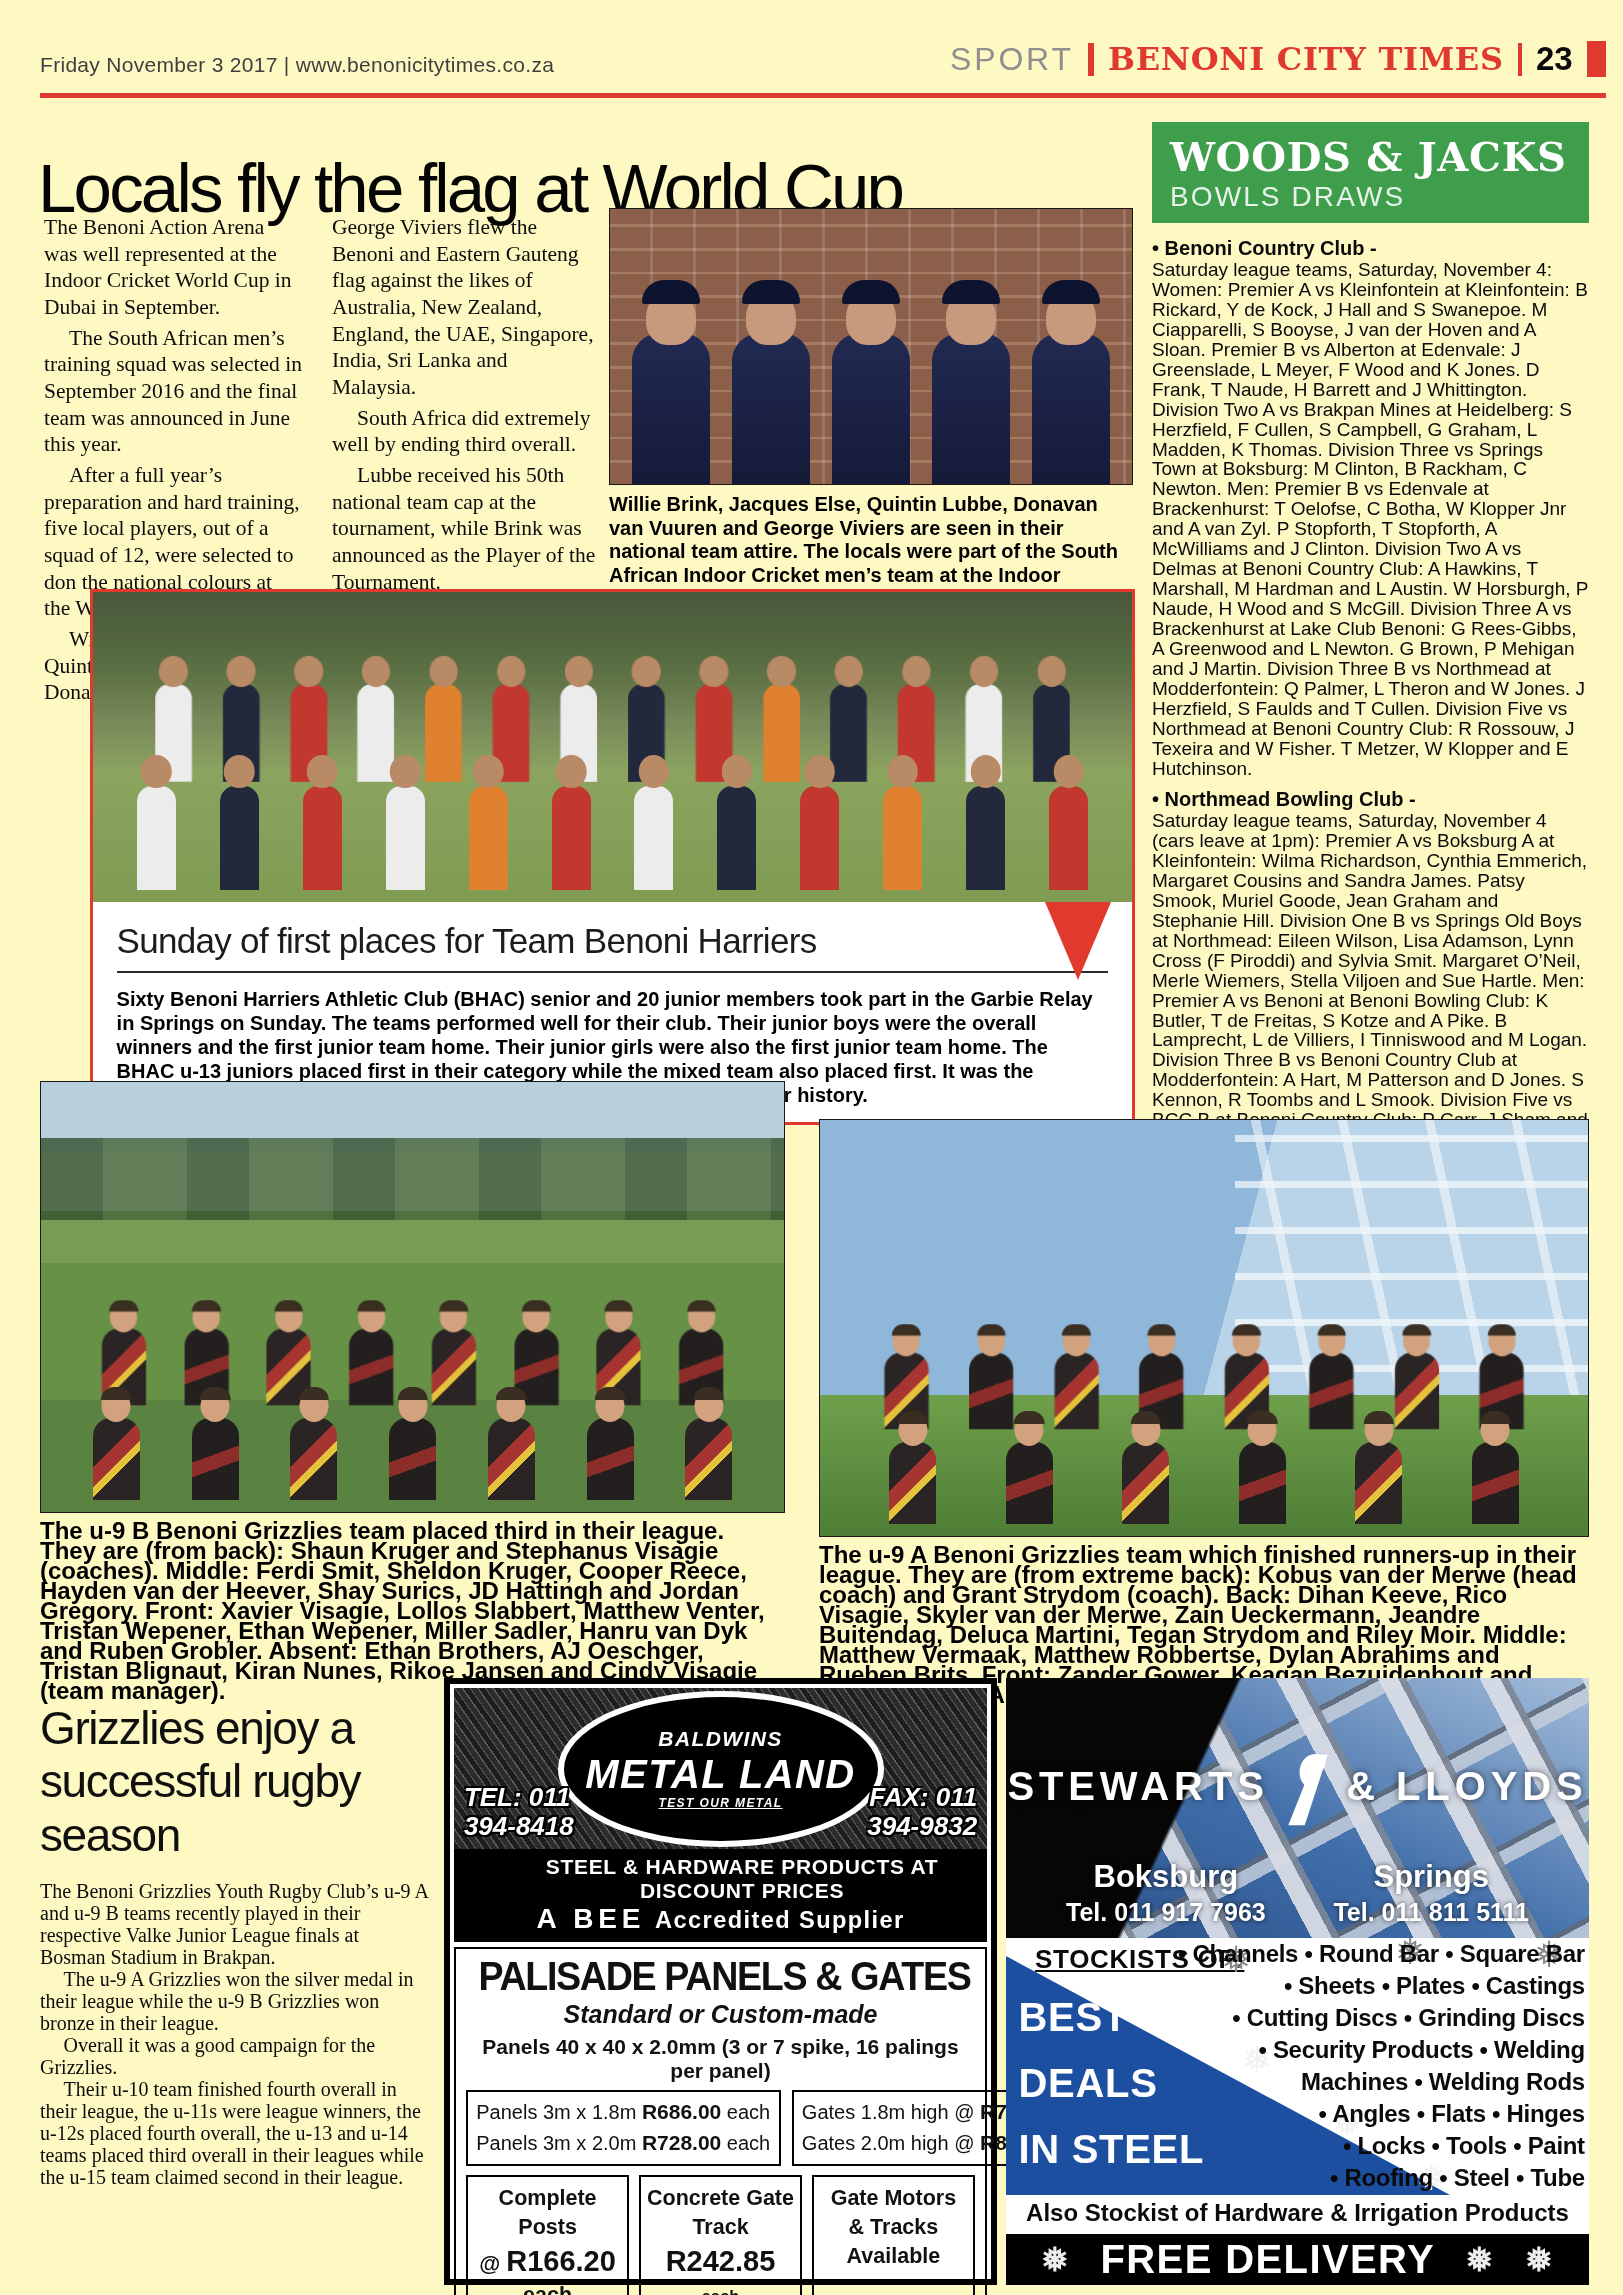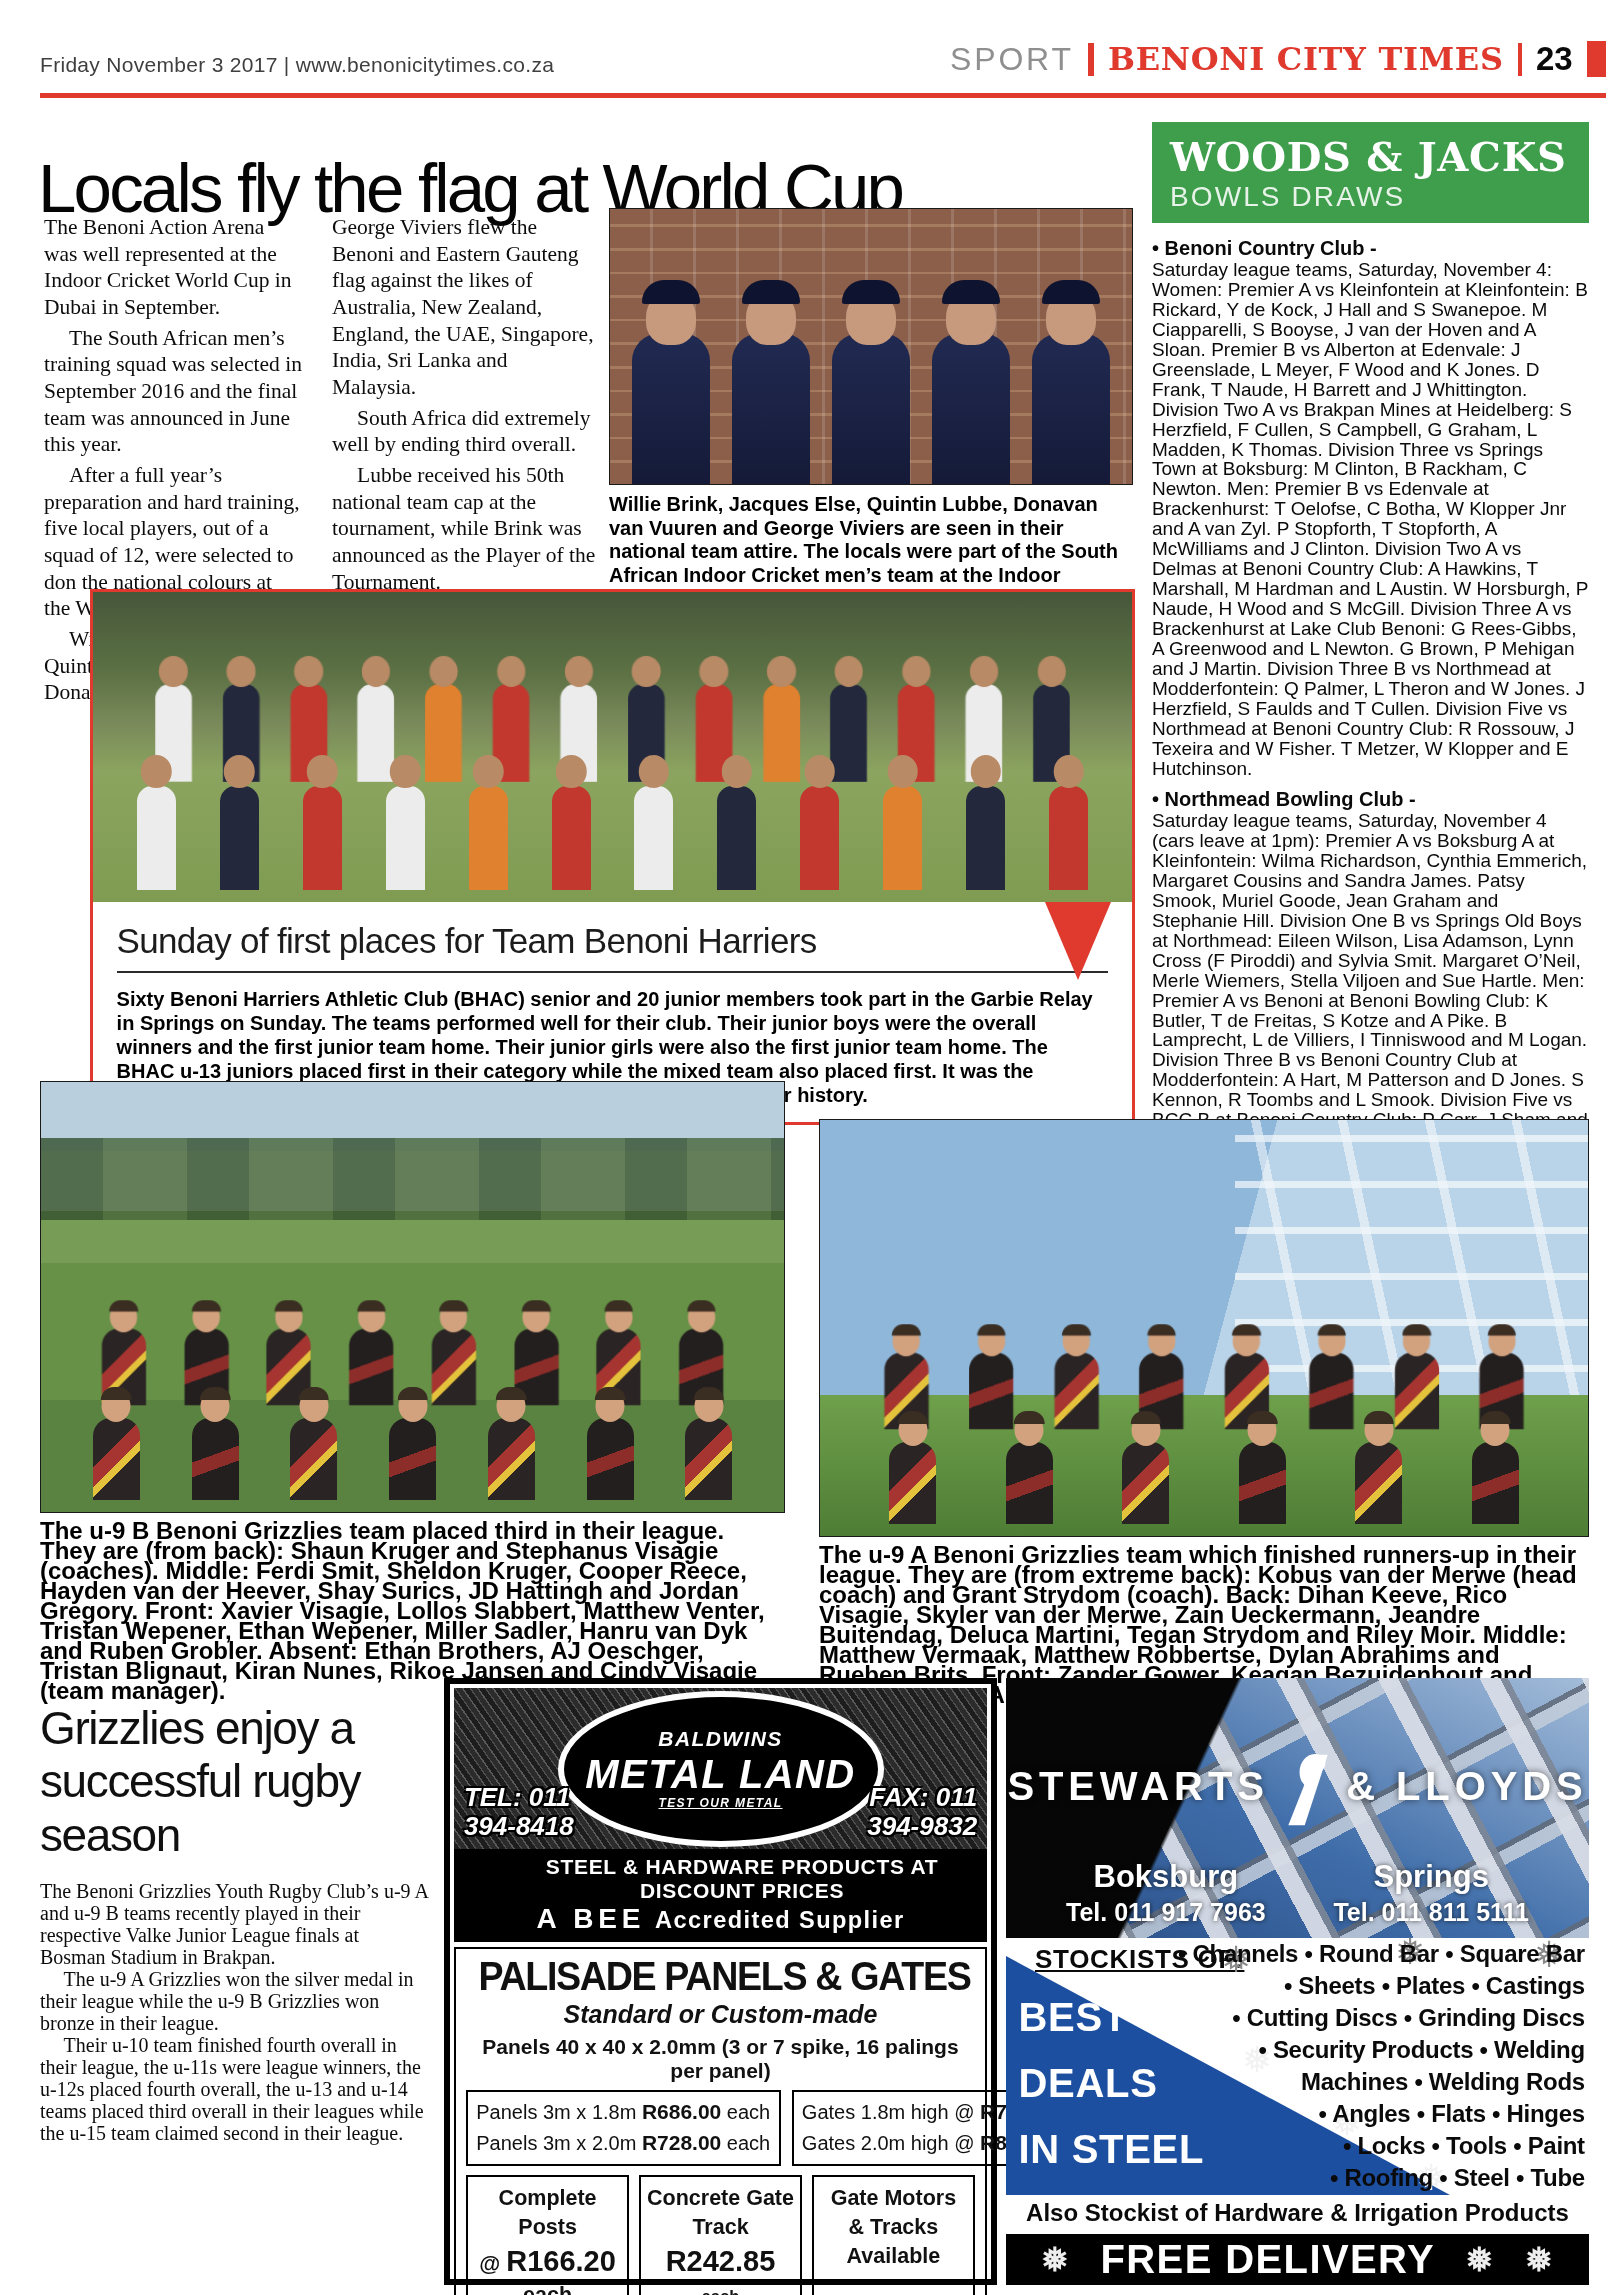--- a/index.html
+++ b/index.html
@@ -1,16 +1,16 @@
 <!DOCTYPE html>
 <html style="font-size:11px"><head>
 <meta charset="utf-8">
 <style>
   html,body{margin:0;padding:0;background:#e8e8e8;}
-  .page{position:relative;width:1624px;height:2295px;background:#ffffff;overflow:hidden;
+  .page{position:relative;width:1624px;height:2295px;background:#fef9c3;overflow:hidden;
         font-family:"Liberation Sans",sans-serif;color:#111;}
   
   .hdr-date{position:absolute;left:40px;top:53px;font-size:21px;color:#3f3f3f;letter-spacing:0.3px;}
   .hdr-right{position:absolute;right:18px;top:40px;display:flex;align-items:center;gap:14px;}
   .hdr-sport{font-size:32px;color:#8f8f8f;letter-spacing:2.8px;}
   .hdr-bar{width:6.2px;height:33px;background:var(--red);}
   .hdr-mast{font-family:"DejaVu Serif",serif;font-weight:bold;font-size:32px;color:var(--red);letter-spacing:0.7px;}
   .hdr-thin{width:4.2px;height:33px;background:var(--red);}
   .hdr-page{font-size:33px;font-weight:bold;color:#0a0a0a;}
   .hdr-block{width:19.4px;height:36px;background:var(--red);}
@@ -290,20 +290,21 @@
           <i></i>
         </div>
     </div>
     <figcaption class="caption">The u-9 A Benoni Grizzlies team which finished runners-up in their league. They are (from extreme back): Kobus van der Merwe (head coach) and Grant Strydom (coach). Back: Dihan Keeve, Rico Visagie, Skyler van der Merwe, Zain Ueckermann, Jeandre Buitendag, Deluca Martini, Tegan Strydom and Riley Moir. Middle: Matthew Vermaak, Matthew Robbertse, Dylan Abrahims and Rueben Brits. Front: Zander Gower, Keagan Bezuidenhout and O’Ryan Kleyn. Absent: Nadine van der Merwe (team manager).</figcaption>
   </figure>
 
   <article class="griz">
     <h2>Grizzlies enjoy a successful rugby season</h2>
     <p>The Benoni Grizzlies Youth Rugby Club’s u-9 A and u-9 B teams recently played in their respective Valke Junior League finals at Bosman Stadium in Brakpan.</p>
     <p class="ind">The u-9 A Grizzlies won the silver medal in their league while the u-9 B Grizzlies won bronze in their league.</p>
+    <p class="ind">Overall it was a good campaign for the Grizzlies.</p>
     <p class="ind">Their u-10 team finished fourth overall in their league, the u-11s were league winners, the u-12s placed fourth overall, the u-13 and u-14 teams placed third overall in their leagues while the u-15 team claimed second in their league.</p>
   </article>
 
   <div class="mlad">
     <div class="ml-photo">
       <div class="ml-oval">
         <div class="ml-brandtop">BALDWINS</div>
         <div class="ml-brand">METAL LAND</div>
         <div class="ml-tag">TEST OUR METAL</div>
       </div>

